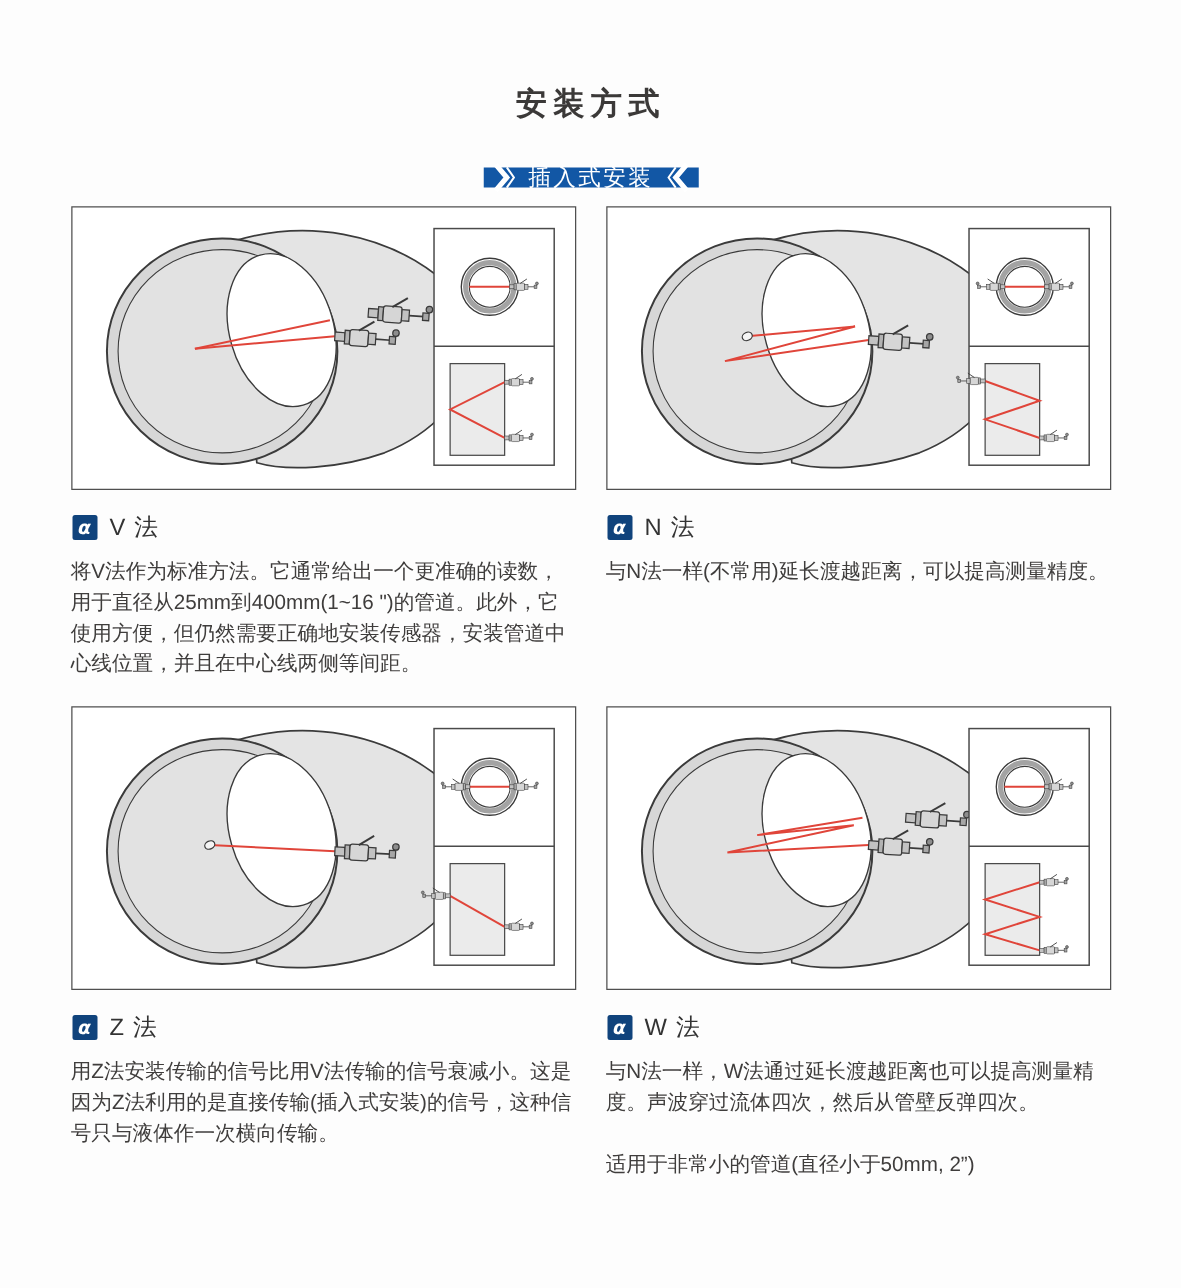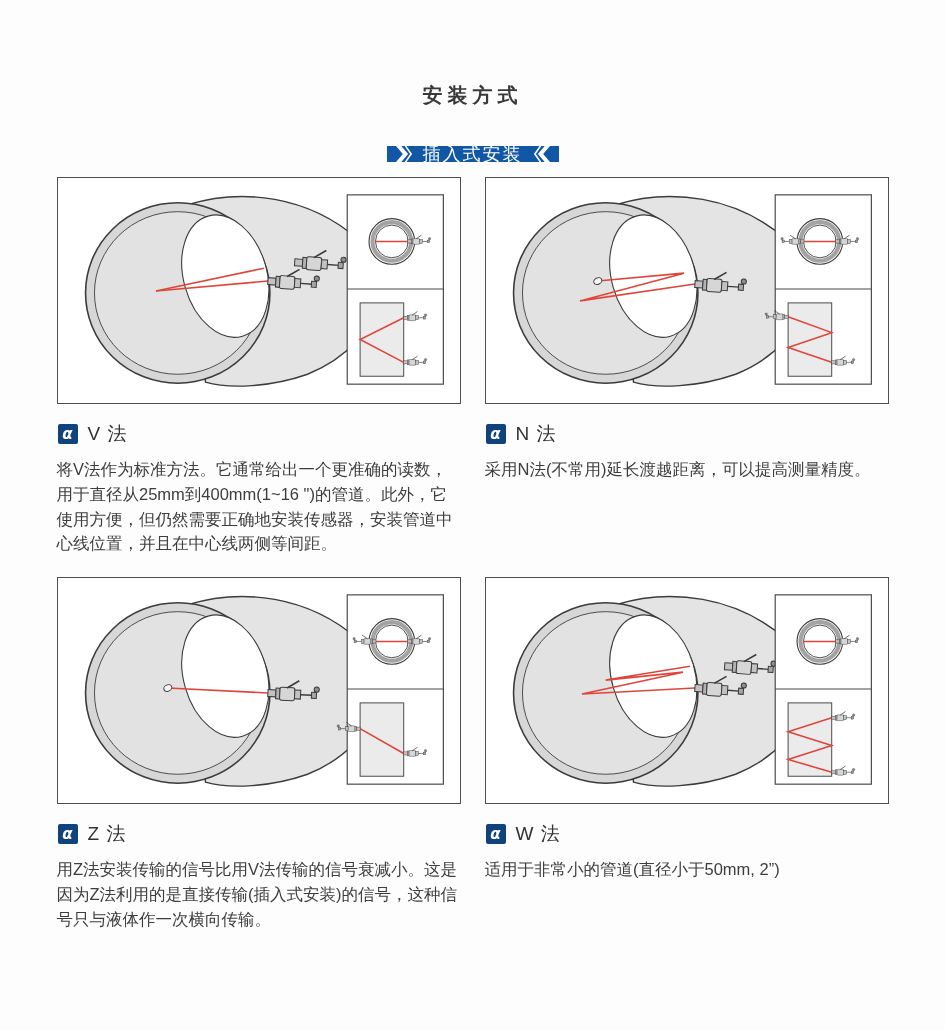--- a/index.html
+++ b/index.html
@@ -2,21 +2,21 @@
 <html style="--banner: #1257a5; --badge: #10437c; --beam: #e0453a;"><head>
 <meta charset="utf-8">
 <style>
   html,body{margin:0;padding:0;background:#e9e9e9;}
   .page{
     width:945px;height:1030px;margin:0 auto;background:#fdfdfd;
     font-family:"Liberation Sans","DejaVu Sans",sans-serif;
     position:relative;overflow:hidden;color:#3f3d3c;
   }
   .page-title{
-    margin:12px;padding-top:68px;font-size:20px;line-height:31px;
+    margin:0;padding-top:68px;font-size:25px;line-height:31px;
     font-weight:900;letter-spacing:5px;color:#3b3938;text-align:center;
   }
   .banner{
     width:172px;height:16px;margin:35px auto 0;background:var(--banner,#1257a5);
     display:flex;align-items:center;justify-content:space-between;
     padding:0 5px;box-sizing:border-box;
   }
   .banner-label{color:#fff;font-size:18px;letter-spacing:2px;white-space:nowrap;}
   .chev{width:22px;height:26px;flex:0 0 auto;}
   .chev.flip{transform:scaleX(-1);}
@@ -176,21 +176,21 @@
                   <use href="#sens" xlink:href="#sens"></use>
                 </g>
     </g>
   </g>
           </svg>
         </div>
       <div class="method-head">
         <span class="badge">α</span>
         <span class="method-title">N 法</span>
       </div>
-      <p class="body">采用N法(不常用)延长渡越距离，可以提高测量精度。</p>
+      <p class="body">与N法一样(不常用)延长渡越距离，可以提高测量精度。</p>
     </section>
 
     <section class="method">
       <div class="panel">
           <svg viewBox="0 0 404 227" xmlns="http://www.w3.org/2000/svg">
             <g>
      <path d="M130,27 C185,10 252,18 302,62 C320,78 328,97 323,122
         C317,152 291,182 251,198 C214,211 172,213 148,206 Z" fill="#e4e4e4" stroke="#3b3b3b" stroke-width="1.4"></path>
      <ellipse cx="120" cy="116" rx="93" ry="91" fill="#d7d7d7" stroke="#3b3b3b" stroke-width="1.6"></ellipse>
      <ellipse cx="120" cy="116" rx="84" ry="82" fill="#e2e2e2" stroke="#3b3b3b" stroke-width="0.9"></ellipse>
@@ -276,17 +276,18 @@
                   <use href="#sens" xlink:href="#sens"></use>
                 </g>
     </g>
   </g>
           </svg>
         </div>
       <div class="method-head">
         <span class="badge">α</span>
         <span class="method-title">W 法</span>
       </div>
+      <p class="body">与N法一样，W法通过延长渡越距离也可以提高测量精度。声波穿过流体四次，然后从管壁反弹四次。</p>
       <p class="body">适用于非常小的管道(直径小于50mm, 2”)</p>
     </section>
 
   </div>
 </div>
 
 </body></html>

